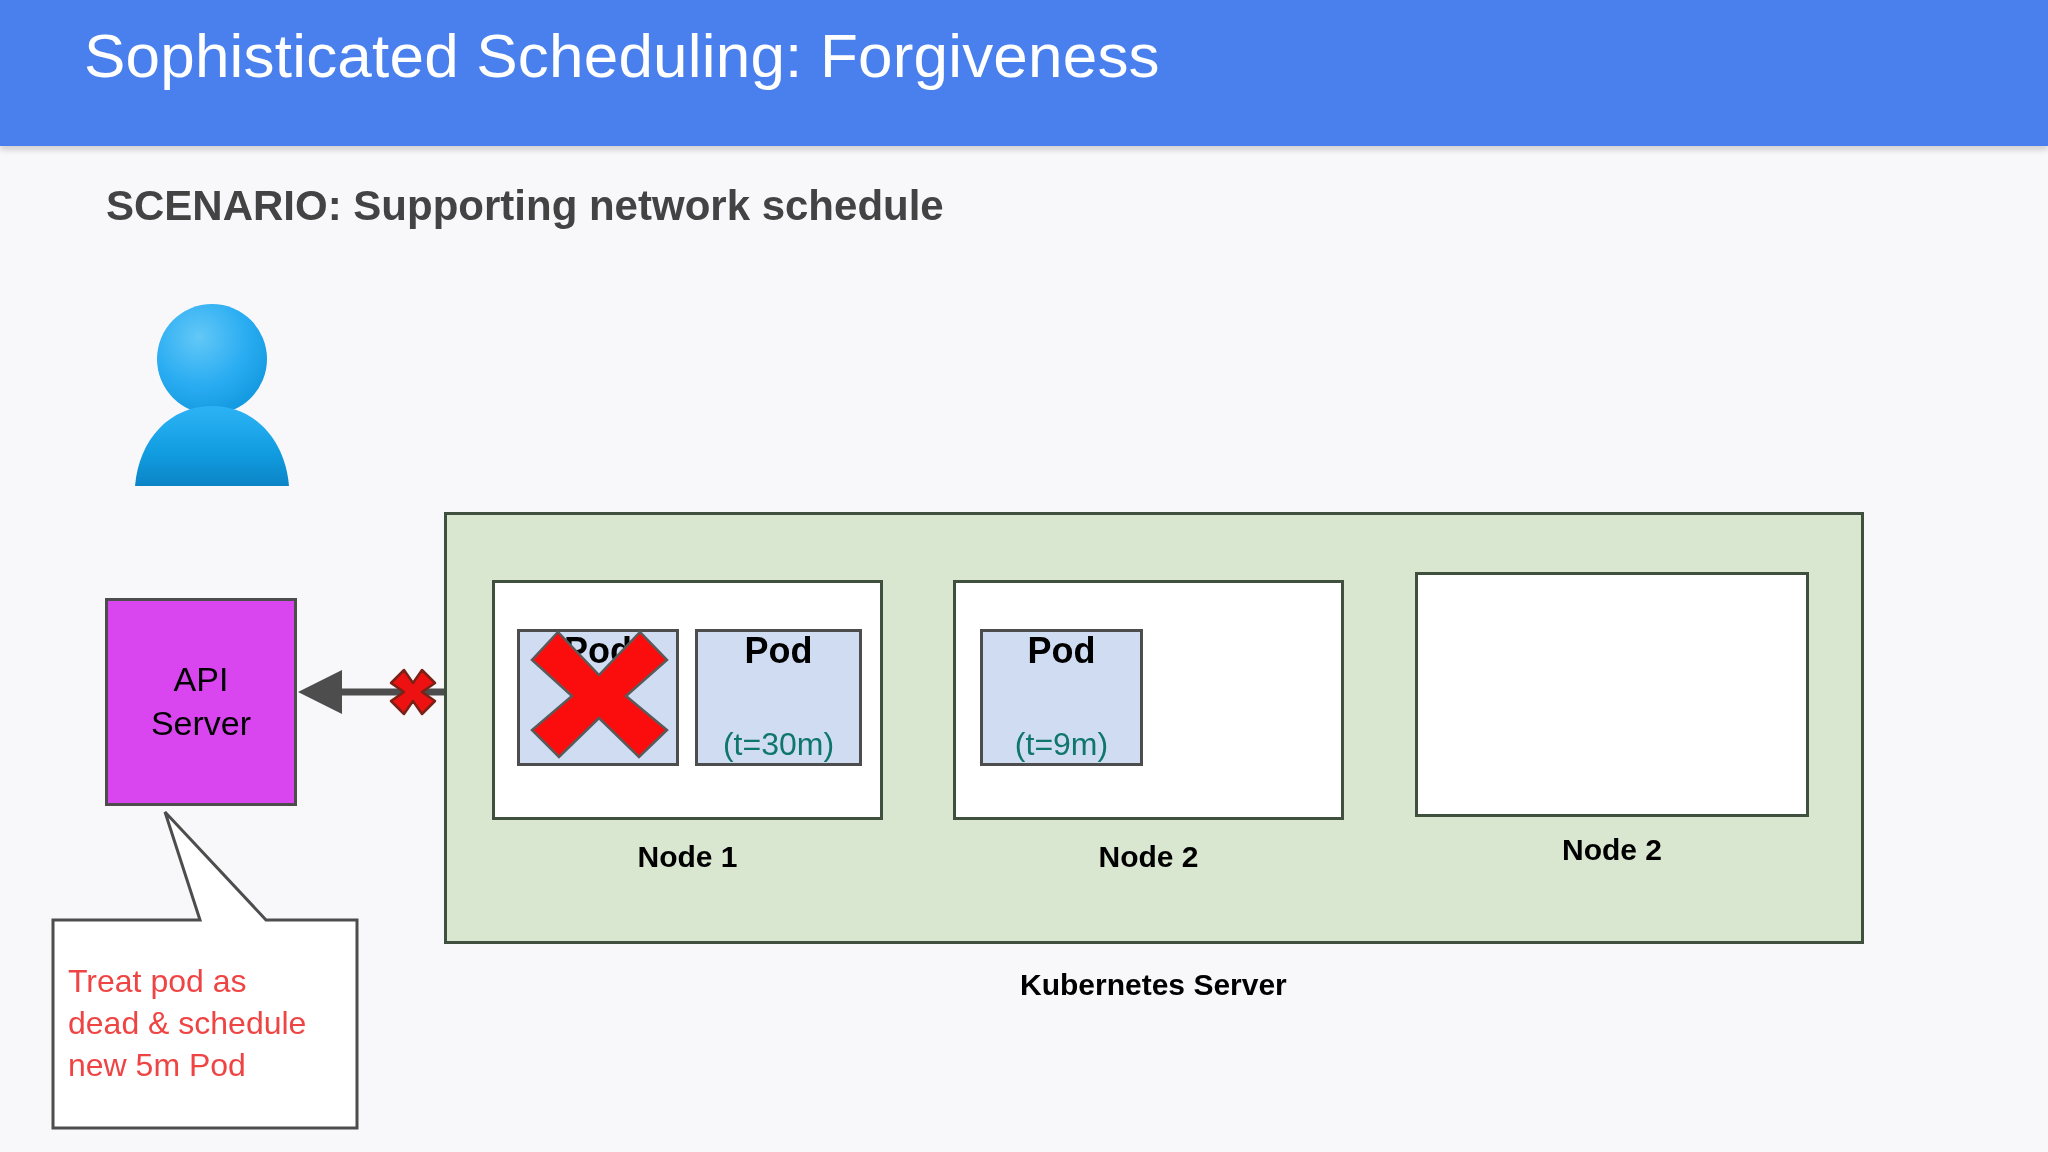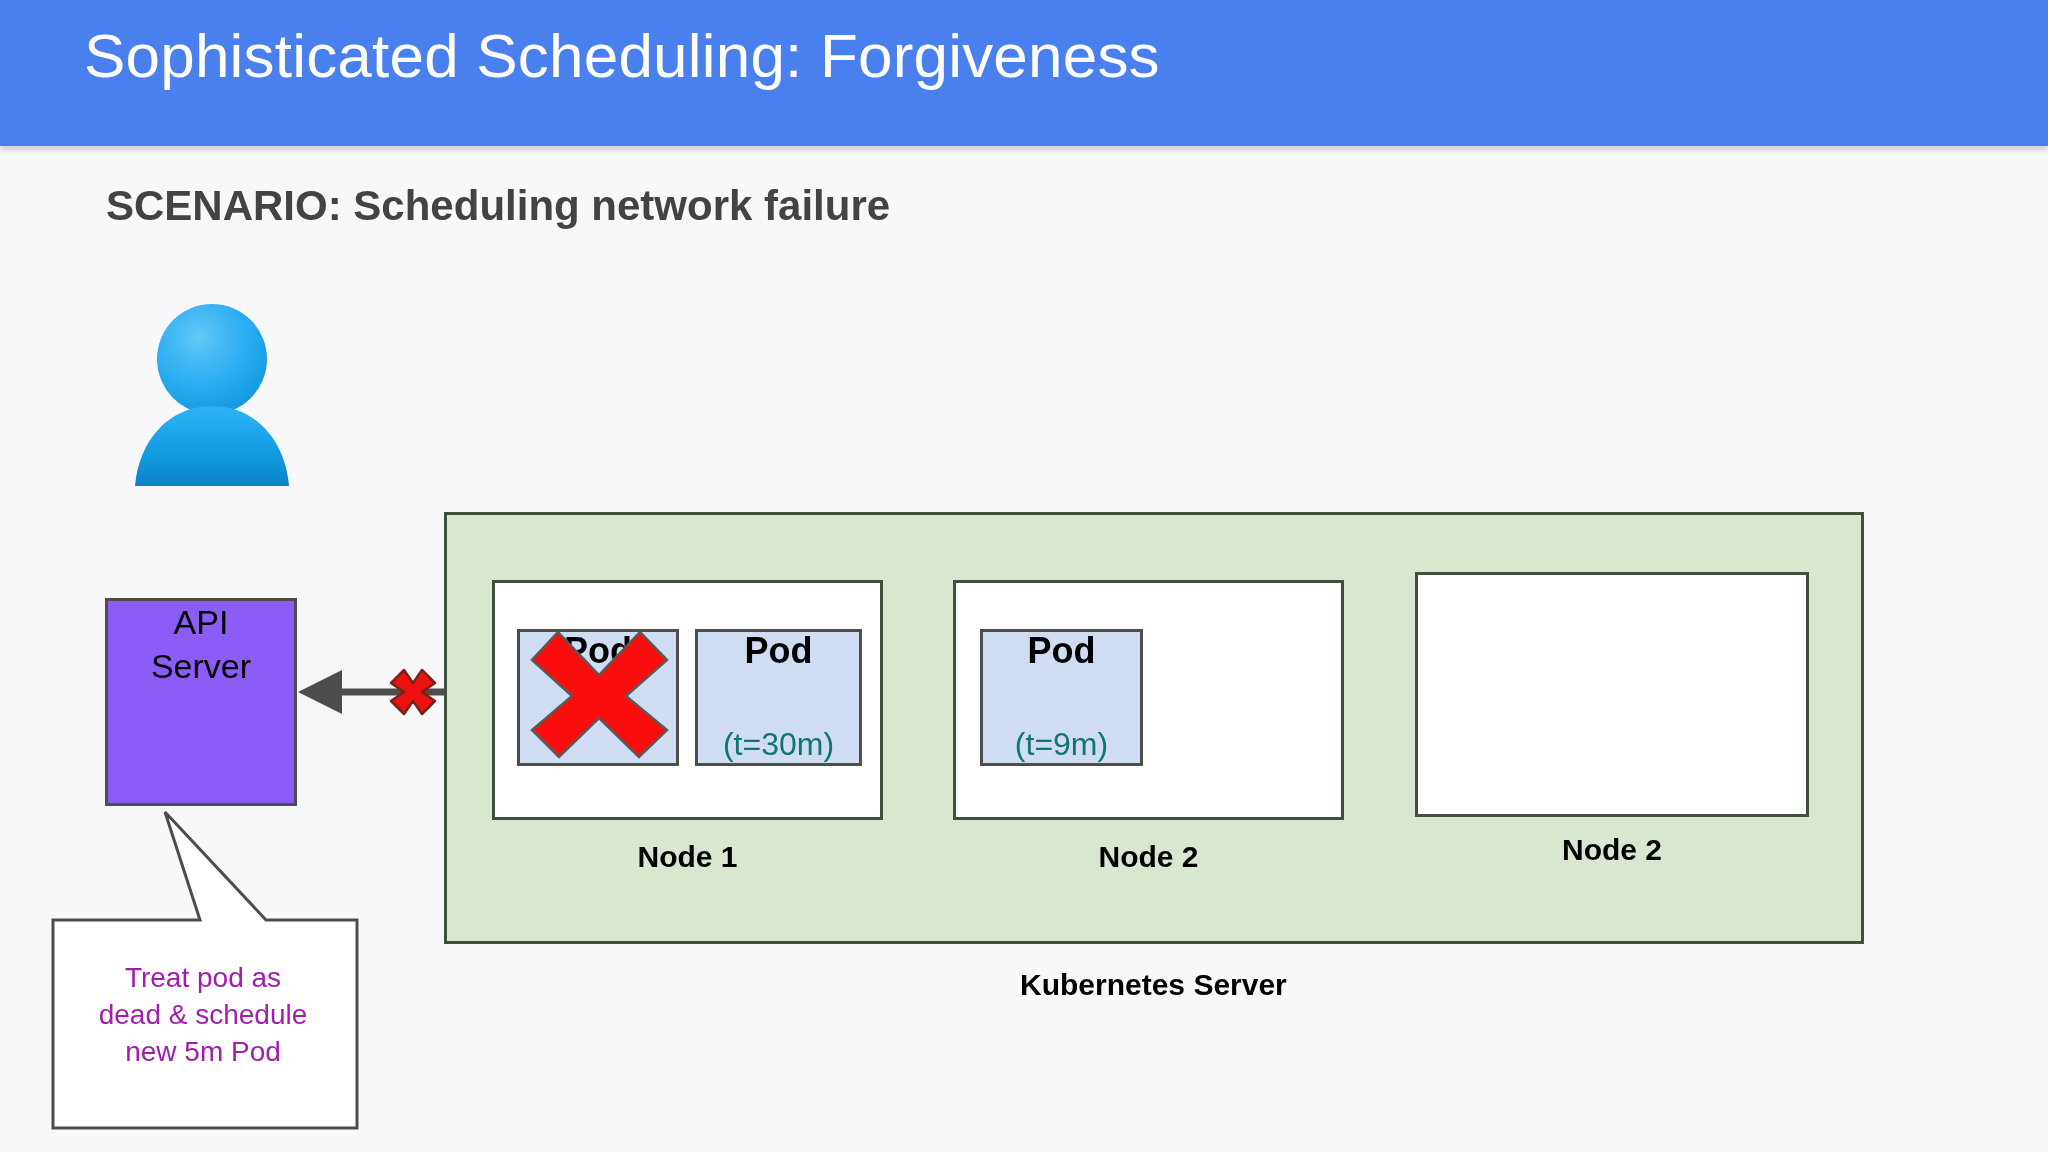--- a/index.html
+++ b/index.html
@@ -56,24 +56,25 @@
     height: 186px;
   }
 
   
   #api-server-box {
     position: absolute;
     left: 105px;
     top: 598px;
     width: 192px;
     height: 208px;
-    background: #8b5cf6;
+    background: #d946ef;
     border: 3px solid #4d4d4d;
     box-sizing: border-box;
     display: flex;
+    align-items: center;
     justify-content: center;
   }
   #api-server-label {
     font-size: 34px;
     color: #000;
     text-align: center;
     line-height: 1.28;
     white-space: pre-line;
   }
 
@@ -83,23 +84,22 @@
     left: 40px;
     top: 810px;
     width: 330px;
     height: 330px;
   }
   #callout-text {
     position: absolute;
     left: 68px;
     top: 960px;
     width: 270px;
-    text-align: center;
-    font-size: 28px;
-    color: #a21caf;
+    font-size: 32px;
+    color: #ef4444;
     line-height: 1.32;
     white-space: pre-line;
   }
 
   
   #broken-arrow {
     position: absolute;
     left: 290px;
     top: 648px;
     width: 230px;
@@ -184,21 +184,21 @@
     pointer-events: none;
   }
 </style>
 </head>
 <body>
 
 <div id="title-bar">
   <div id="title-text">Sophisticated Scheduling: Forgiveness</div>
 </div>
 
-<div id="scenario-text">SCENARIO: Scheduling network failure</div>
+<div id="scenario-text">SCENARIO: Supporting network schedule</div>
 
 <div id="user-icon">
   <svg viewBox="0 0 158 186" width="158" height="186" xmlns="http://www.w3.org/2000/svg">
     <defs>
       <radialGradient id="headGrad" cx="38%" cy="30%" r="78%">
         <stop offset="0%" stop-color="#63c8f7"></stop>
         <stop offset="55%" stop-color="#2badf2"></stop>
         <stop offset="100%" stop-color="#0f96dd"></stop>
       </radialGradient>
       <linearGradient id="bodyGrad" x1="0" y1="0" x2="0" y2="1">

